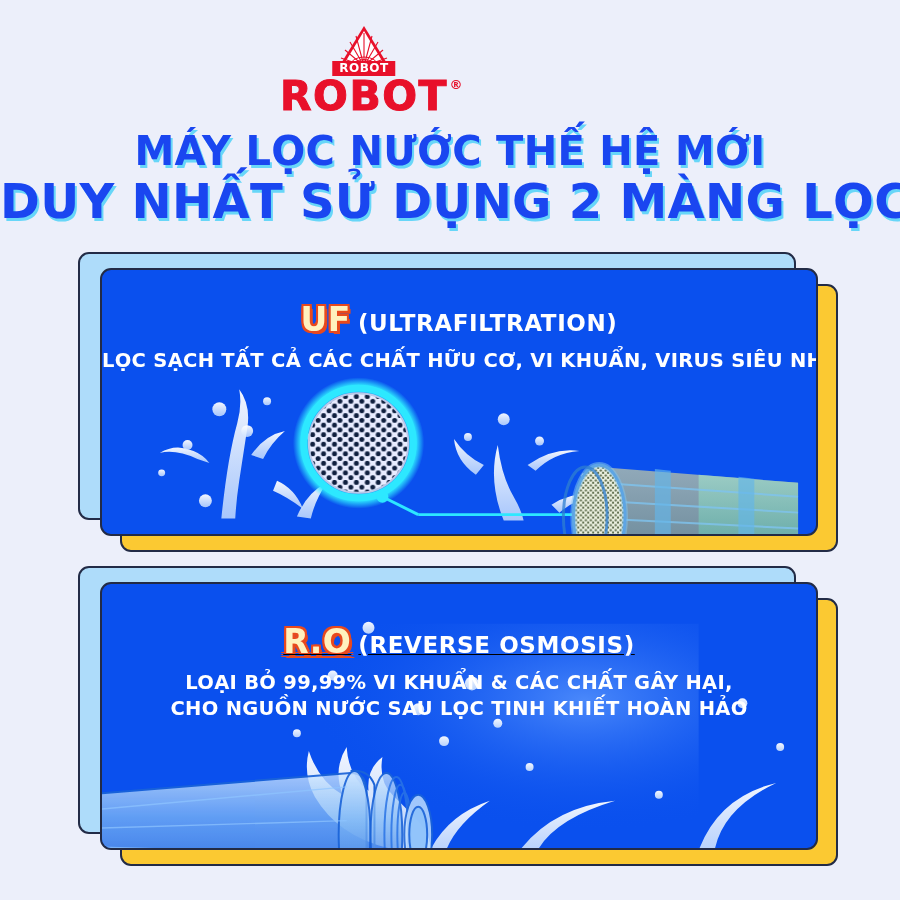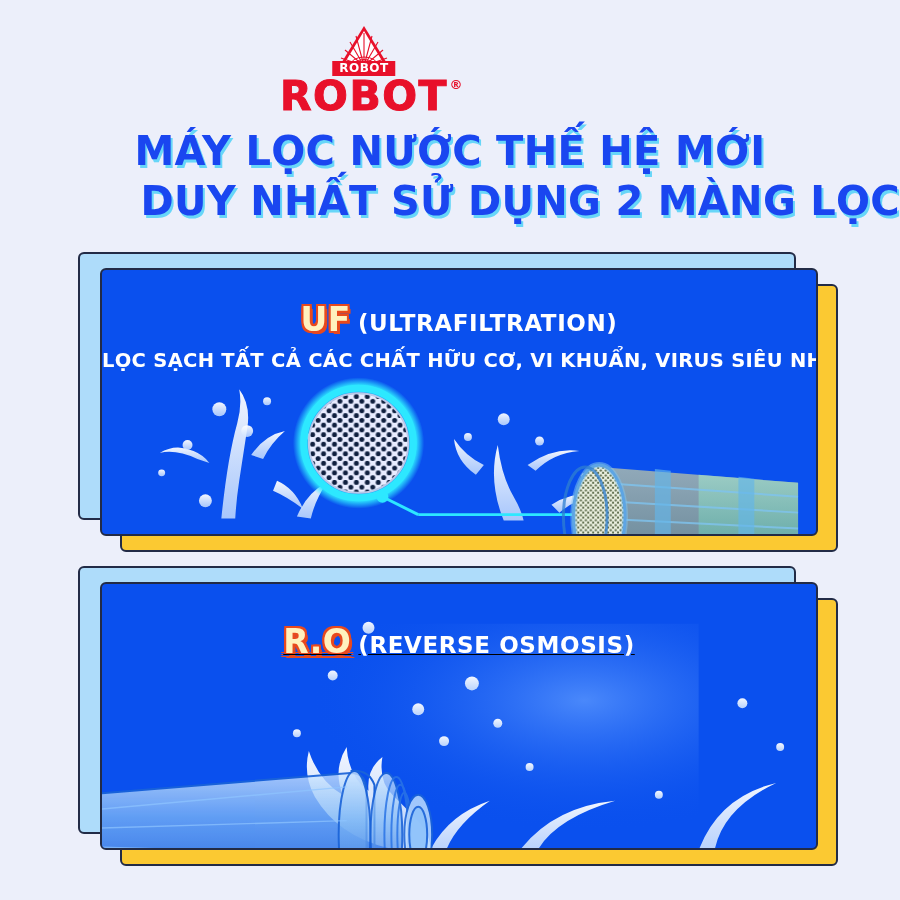--- a/index.html
+++ b/index.html
@@ -59,25 +59,25 @@
   .title-line{
     color:#1A46F0;
     font-family:"DejaVu Sans", sans-serif;
     font-weight:bold;
     font-size:40px;
     letter-spacing:.3px;
     line-height:50px;
     text-shadow:2px 3px 0 #67D6F8;
     white-space:nowrap;
   }
-  .title-line.l2{ font-size:40px;text-align:right; }
+  .title-line.l2{ font-size:48px;text-align:right; }
 
   
   .card-stack{ position:absolute; }
-  .layer{ position:absolute; border:2.5px solid #222B46; border-radius:6px; }
+  .layer{ position:absolute; border:2.5px solid #222B46; border-radius:11px; }
   .layer.back-blue{ background:#AEDCFA; }
   .layer.back-yellow{ background:#FBC932; }
   .layer.main{ background:#0A50EE; overflow:hidden; }
 
   
   .art{ position:absolute; inset:0; pointer-events:none; }
 
   
   .card-head{
     position:absolute; left:0; width:100%; text-align:center;
@@ -313,15 +313,17 @@
             <path d="M-20 246 L246 238"></path>
           <path d="M-20 264 L246 272"></path>
         </g>
       </g>
     </svg>
 
     <div class="card-head" style="top:38px;text-decoration:underline;">
       <span class="tag">R.O</span><span class="tag-full">(REVERSE OSMOSIS)</span>
     </div>
     <div class="card-sub" style="top:86px;">
+      <div>LOẠI BỎ 99,99% VI KHUẨN &amp; CÁC CHẤT GÂY HẠI,</div>
+      <div>CHO NGUỒN NƯỚC SAU LỌC TINH KHIẾT HOÀN HẢO</div>
     </div>
   </div>
 </div>
 
 </body></html>

